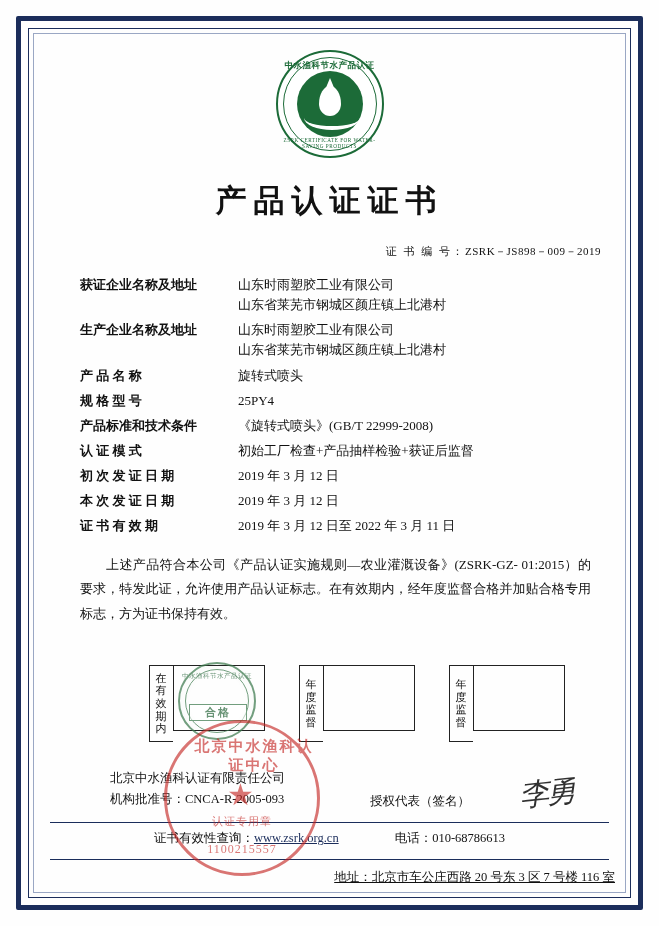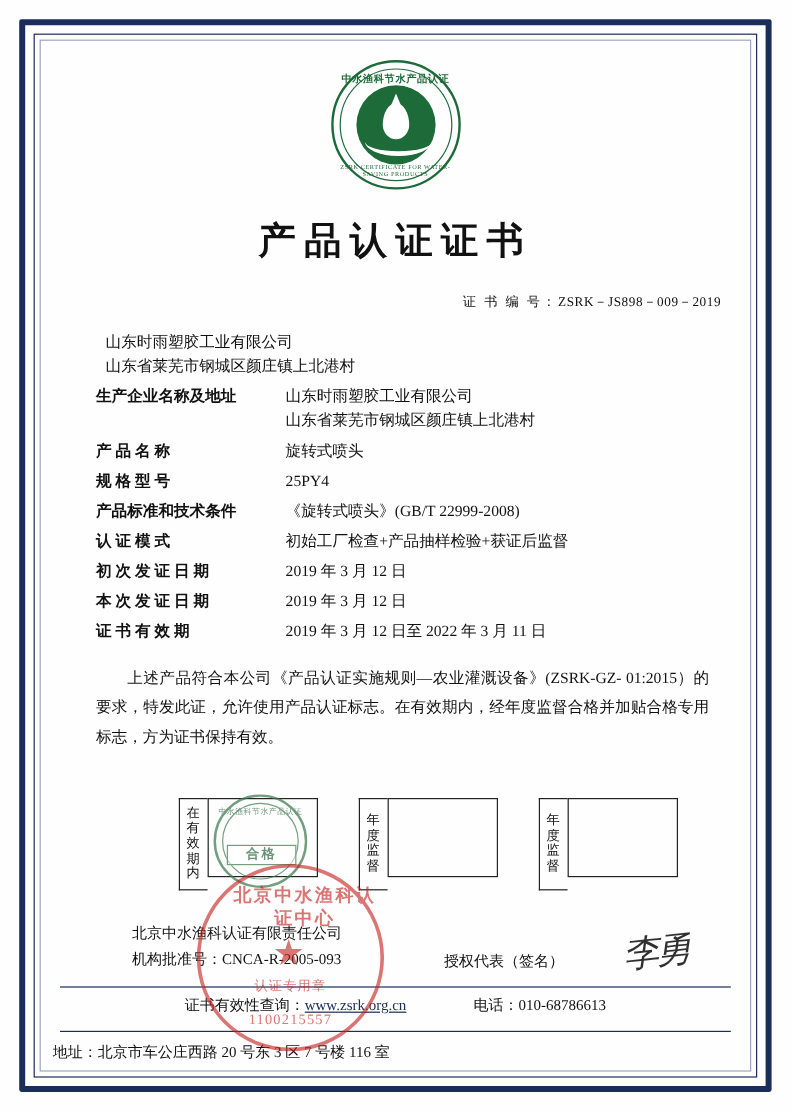--- a/index.html
+++ b/index.html
@@ -347,23 +347,24 @@
     justify-content: center;
     gap: 56px;
     font-size: 12.5px;
     padding-top: 7px;
   }
   .bottom-row .link {
     color: #1b2d5b;
     text-decoration: underline;
   }
   .addr-row {
-    text-align: left;
+    text-align: right;
     font-size: 12.5px;
     padding-top: 9px;
+    text-decoration: underline;
   }
 </style>
 </head>
 <body>
 
 <div class="page">
   <div class="border-outer"></div>
   <div class="border-inner"></div>
   <div class="border-inner2"></div>
 
@@ -382,20 +383,21 @@
 
     <div class="doc-title">产品认证证书</div>
 
     <div class="cert-no-row">
       <span class="cert-no-label">证 书 编 号：</span><span class="cert-no-value">ZSRK－JS898－009－2019</span>
     </div>
 
     <div class="fields">
 
       <div class="field-row">
+        <div class="field-label">获证企业名称及地址</div>
         <div class="field-value">
           <span class="sub">山东时雨塑胶工业有限公司</span>
           <span class="sub">山东省莱芜市钢城区颜庄镇上北港村</span>
         </div>
       </div>
 
       <div class="field-row">
         <div class="field-label">生产企业名称及地址</div>
         <div class="field-value">
           <span class="sub">山东时雨塑胶工业有限公司</span>

